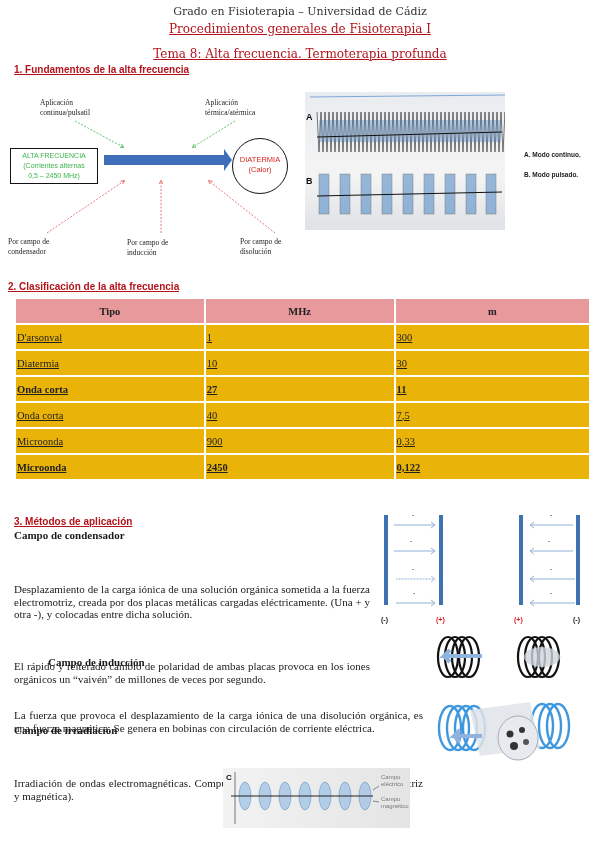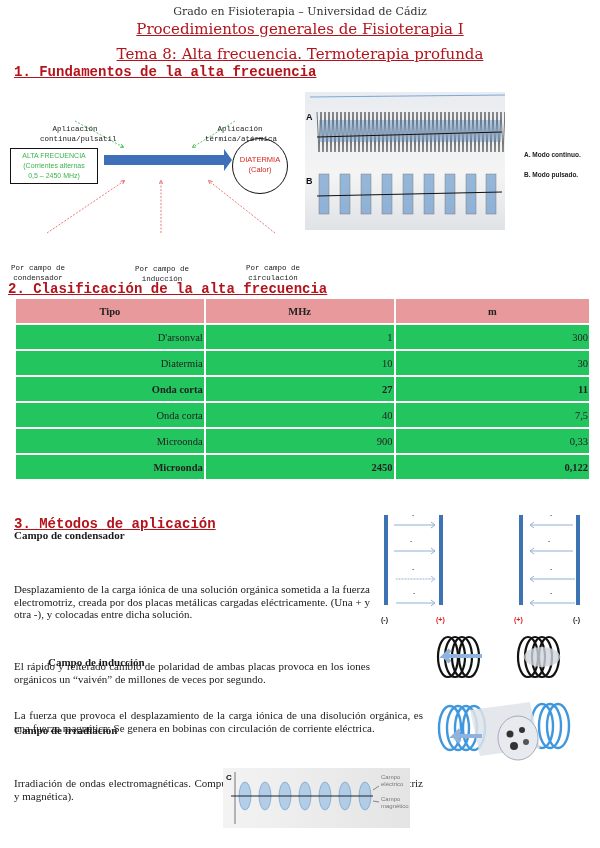--- a/index.html
+++ b/index.html
@@ -1,38 +1,38 @@
 <!DOCTYPE html>
 <html><head>
 <meta charset="utf-8">
 <style>
   html, body { margin: 0; padding: 0; background: #ffffff; }
   body { width: 600px; height: 848px; position: relative; overflow: hidden;
          font-family: "DejaVu Serif", "Liberation Serif", serif; color: #1a1a1a; }
   .abs { position: absolute; }
   .hdr-sub { top: 5px; left: 0; width: 600px; text-align: center; font-size: 11px; color: #333; }
-  .hdr-title { left: 0; width: 600px; text-align: center; font-size: 15px; color: #b3131b; text-decoration: underline; line-height: 18px; }
-  .sec-title { font-size: 14px; color: #b3131b; text-decoration: underline; font-weight: bold; font-family: Liberation Mono, monospace; }
+  .hdr-title { left: 0; width: 600px; text-align: center; font-size: 12px; color: #b3131b; text-decoration: underline; line-height: 18px; }
+  .sec-title { font-size: 10px; color: #b3131b; text-decoration: underline; font-weight: bold; font-family: Liberation Sans, sans-serif; }
 
   
-  .diag-label { font-family: Liberation Mono, monospace; font-size: 7.5px; color: #222; text-align: center; line-height: 10px; margin-top: 26px; }
+  .diag-label { font-family: Liberation Serif, serif; font-size: 7.5px; color: #222; text-align: left; line-height: 10px; }
   .af-box { left: 10px; top: 148px; width: 88px; height: 36px; border: 1.5px solid #111; text-align: center;
             font-family: "Liberation Sans", sans-serif; font-size: 7px; color: #3cb44a; line-height: 10px; padding-top: 2px; box-sizing: border-box; }
   .diat-circle { left: 232px; top: 138px; width: 56px; height: 56px; border: 1.5px solid #111; border-radius: 50%;
                  text-align: center; font-family: "Liberation Sans", sans-serif; font-size: 7.5px; color: #d7261e; line-height: 10px;
                  box-sizing: border-box; padding-top: 16px; }
 
   .wave-photo { left: 305px; top: 92px; width: 200px; height: 138px; background: linear-gradient(180deg,#e9ecf0,#f4f4f4 60%,#dfe2e6); }
   .mode-label { font-family: "Liberation Sans", sans-serif; font-size: 6.5px; font-weight: bold; color: #222; }
 
   
   table.cls { position: absolute; left: 14px; top: 297px; width: 577px; border-collapse: separate; border-spacing: 2px;
               font-family: "Liberation Serif", serif; font-size: 10.5px; }
   table.cls th { background: #e8999b; height: 22px; font-weight: bold; text-align: center; color: #222; }
-  table.cls td { background: #22c55e; height: 22px; text-align: right; color: #222; }
+  table.cls td { background: #eab308; height: 22px; text-align: left; color: #222; text-decoration: underline; }
   table.cls tr.bold td { font-weight: bold; }
 
   
   .sub-title { font-weight: bold; font-size: 11px; font-family: "Liberation Serif", serif; }
   .body-txt { font-size: 11px; line-height: 12.5px; text-align: justify; font-family: "Liberation Serif", serif; margin-top: 40px; }
 
   .plate { width: 4px; background: #3e73b3; }
   .pol { font-family: "Liberation Sans", sans-serif; font-size: 7px; font-weight: bold; }
   .minus { font-family: "Liberation Sans", sans-serif; font-size: 7px; color: #333; }
 </style>
@@ -77,21 +77,21 @@
   <div class="abs diag-label" style="left:8px; top:152px; width:60px;">
     <div>Por campo de</div>
     <div>condensador</div>
   </div>
   <div class="abs diag-label" style="left:127px; top:153px; width:70px;">
     <div>Por campo de</div>
     <div>inducción</div>
   </div>
   <div class="abs diag-label" style="left:240px; top:152px; width:66px;">
     <div>Por campo de</div>
-    <div>circulación</div>
+    <div>disolución</div>
   </div>
 </div>
 <div class="abs af-box">
   <div>ALTA FRECUENCIA</div>
   <div>(Corrientes alternas</div>
   <div>0,5 – 2450 MHz)</div>
 </div>
 <div class="abs diat-circle">
   <div>DIATERMIA</div>
   <div>(Calor)</div>

